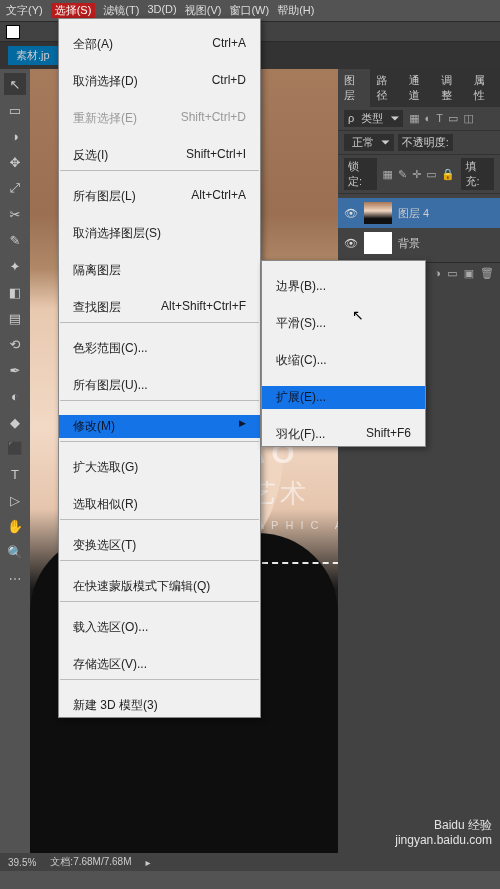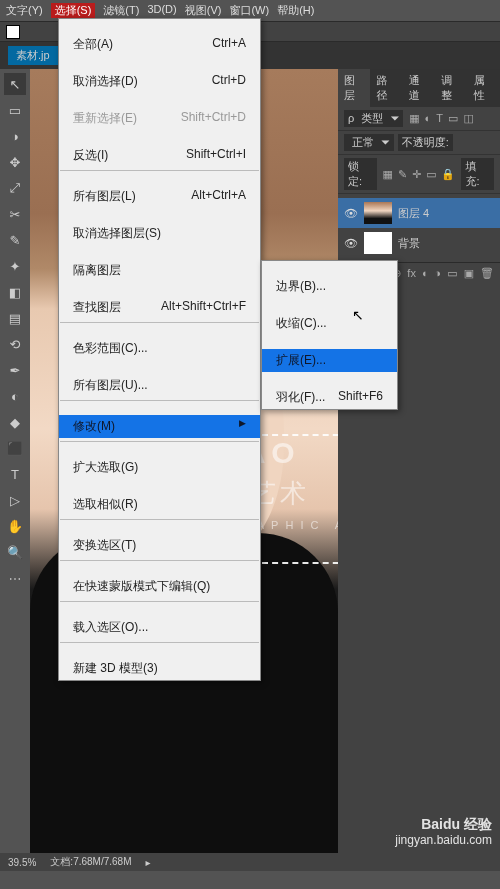--- a/index.html
+++ b/index.html
@@ -39,25 +39,25 @@
   .thumb.face-th { background: linear-gradient(180deg,#aa7755 0%,#f0d5c0 40%,#111 75%); }
   .layer-foot { display: flex; gap: 6px; padding: 4px 6px; border-top: 1px solid #2a2a2a; color: #aaa; font-size: 11px; justify-content: flex-end; }
   
   .dropdown { position: absolute; background: #f0f0f0; border: 1px solid #888; box-shadow: 2px 2px 6px rgba(0,0,0,0.4); font-size: 12px; color: #222; z-index: 100; }
   .dropdown .mi { padding: 3px 14px; display: flex; justify-content: space-between; gap: 12px; white-space: nowrap; cursor: pointer; margin-top: 14px; }
   .dropdown .mi.disabled { color: #999; }
   .dropdown .mi.hl { background: #1473e6; color: #0f172a; }
   .dropdown .sep { border-top: 1px solid #bbb; margin: 3px 1px; }
   .dropdown .arrow::after { content: "▶"; font-size: 9px; margin-left: 8px; }
   .dd1 { left: 58px; top: 18px; width: 203px; }
-  .dd2 { left: 261px; top: 260px; width: 137px; }
+  .dd2 { left: 261px; top: 260px; width: 165px; }
   .cursor-ptr { position: absolute; left: 352px; top: 307px; font-size: 14px; color: #000; z-index: 200; }
   .status { position: absolute; bottom: 18px; left: 0; right: 0; height: 18px; background: #424242; color: #ccc; font-size: 10px; display: flex; align-items: center; gap: 14px; padding: 0 8px; }
   .baidu-wm { position: absolute; right: 8px; bottom: 40px; color: rgba(255,255,255,0.85); font-size: 12px; text-align: right; line-height: 1.3; }
-  .baidu-wm .big { font-size: 14px; font-weight: bold; }
+  .baidu-wm .big { font-size: 12px; font-weight: normal; }
   .icons-row { display:flex; gap:1px; color:#aaa; font-size:11px; }
   .icons-row i { font-style: normal; padding: 0 2px; }
 </style>
 </head>
 <body>
 
 <div class="top-menu">
   <span>文字(Y)</span>
   <span class="active">选择(S)</span>
   <span>滤镜(T)</span>
@@ -226,29 +226,35 @@
       <span>变换选区(T)</span>
     </div>
     <div class="sep"></div>
     <div class="mi">
       <span>在快速蒙版模式下编辑(Q)</span>
     </div>
     <div class="sep"></div>
     <div class="mi">
       <span>载入选区(O)...</span>
     </div>
+    <div class="mi">
+      <span>存储选区(V)...</span>
+    </div>
     <div class="sep"></div>
     <div class="mi">
       <span>新建 3D 模型(3)</span>
     </div>
   </div>
 
 <div class="dropdown dd2" id="modify-dd">
     <div class="mi">
       <span>边界(B)...</span>
+    </div>
+    <div class="mi">
+      <span>平滑(S)...</span>
     </div>
     <div class="mi">
       <span>收缩(C)...</span>
     </div>
     <div class="mi hl">
       <span>扩展(E)...</span>
     </div>
     <div class="mi">
       <span>羽化(F)...</span>
       <span>Shift+F6</span>

